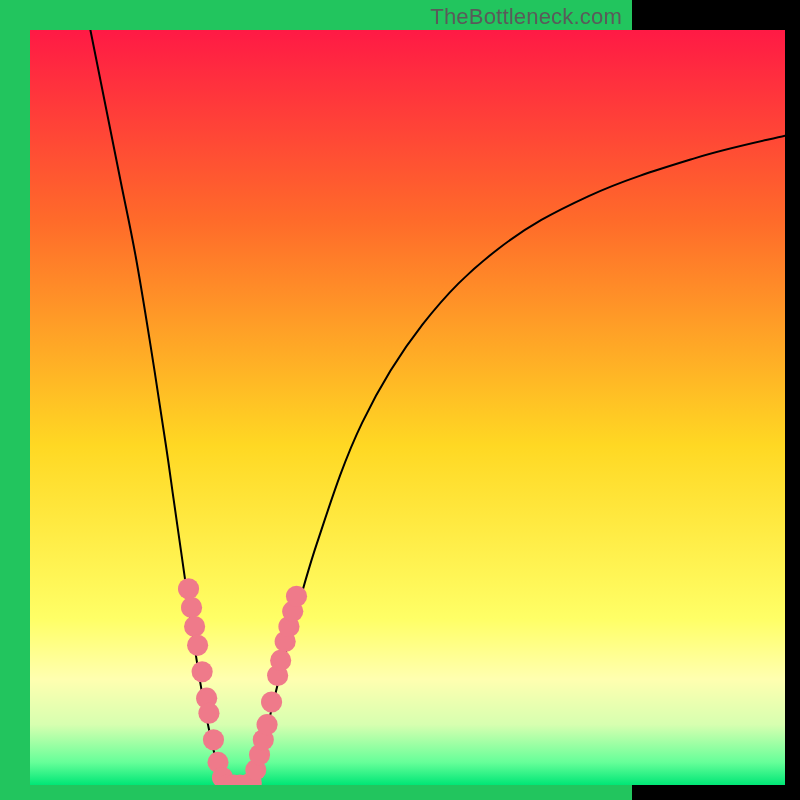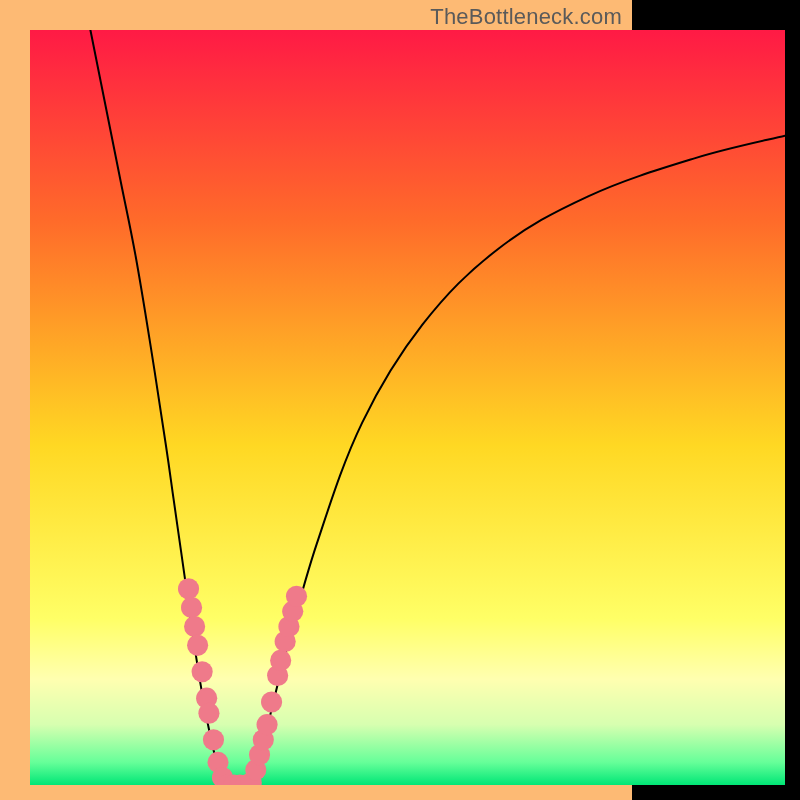--- a/index.html
+++ b/index.html
@@ -9,21 +9,21 @@
     height: 800px;
     overflow: hidden;
     background: #000;
     font-family: Arial, Helvetica, sans-serif;
   }
   .frame {
     position: absolute;
     left: 0; top: 0;
     width: 632px;
     height: 800px;
-    background: #fdba74;
+    background: #22c55e;
   }
   .plot-area {
     position: absolute;
     left: 30px;
     top: 30px;
     width: 755px;
     height: 755px;
     
   }
   .watermark {

